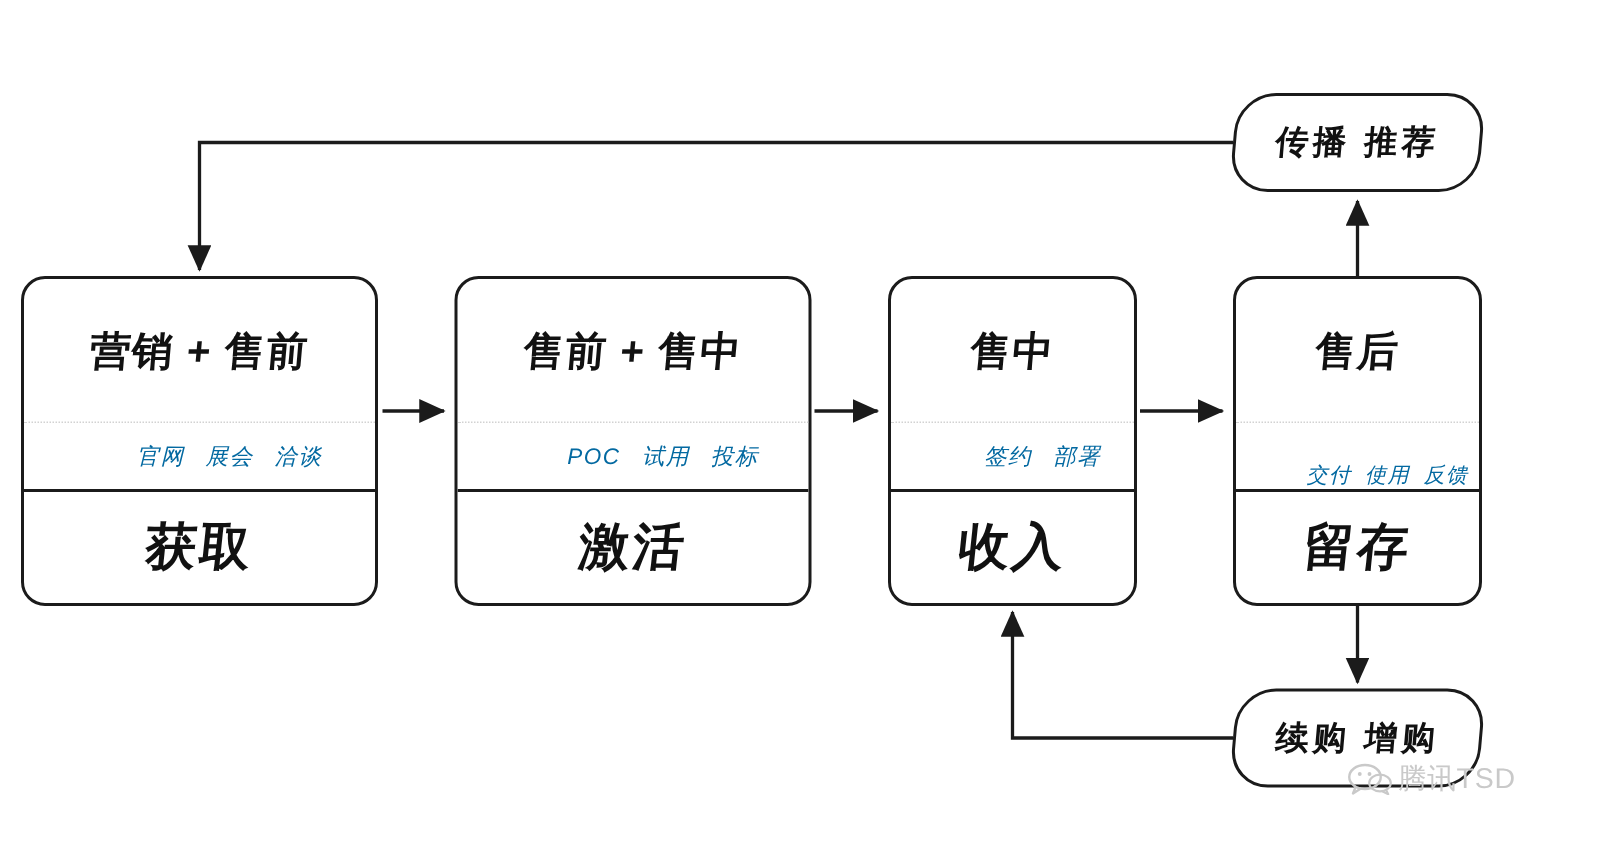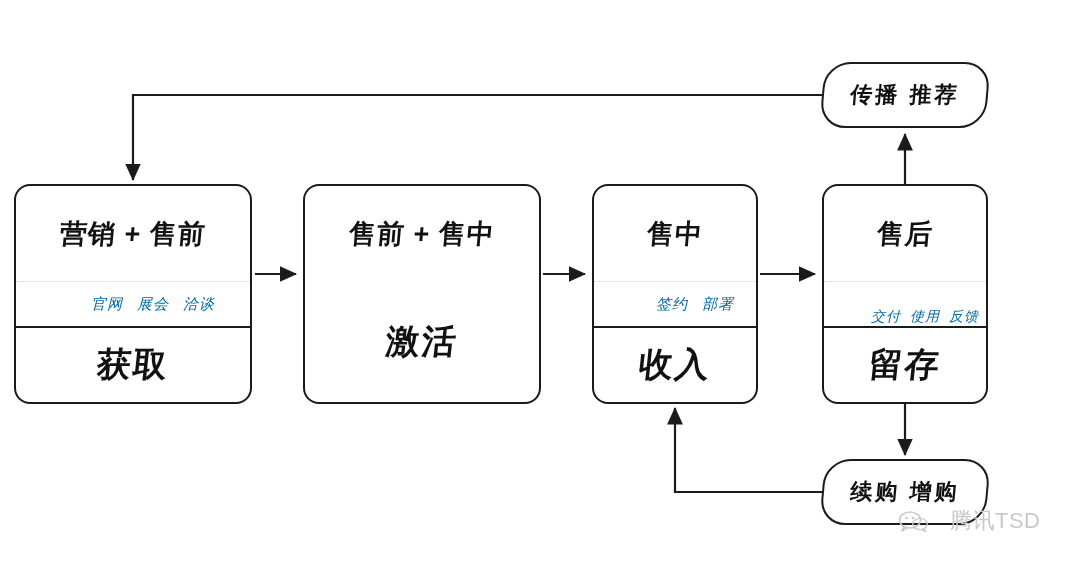--- a/index.html
+++ b/index.html
@@ -90,23 +90,23 @@
     color: #111111;
     letter-spacing: 3px;
     transform: skewX(-5deg);
   }
 
   
   .watermark {
     position: absolute;
     display: flex;
     align-items: center;
-    gap: 22px;
+    gap: 4px;
     color: #c9c9c9;
-    font-size: 22px;
+    font-size: 19px;
     letter-spacing: 0.5px;
     user-select: none;
   }
   .watermark .wm-icon { display: block; }
 </style>
 </head>
 <body>
 
 <div id="canvas">
 
@@ -141,20 +141,25 @@
     <div class="card-tags">
       <span class="card-tag">官网</span>
       <span class="card-tag">展会</span>
       <span class="card-tag">洽谈</span>
     </div>
     <div class="card-metric">获取</div>
   </div>
 
   <div class="card" style="left:303px; top:184px; width:238px; height:220px;">
     <div class="card-title">售前 + 售中</div>
+    <div class="card-tags">
+      <span class="card-tag">POC</span>
+      <span class="card-tag">试用</span>
+      <span class="card-tag">投标</span>
+    </div>
     <div class="card-metric">激活</div>
   </div>
 
   <div class="card" style="left:592px; top:184px; width:166px; height:220px;">
     <div class="card-title">售中</div>
     <div class="card-tags">
       <span class="card-tag">签约</span>
       <span class="card-tag">部署</span>
     </div>
     <div class="card-metric">收入</div>

